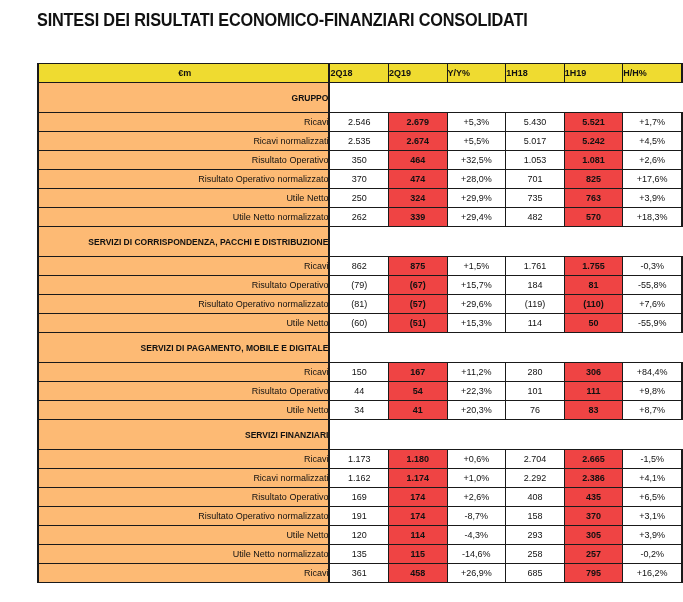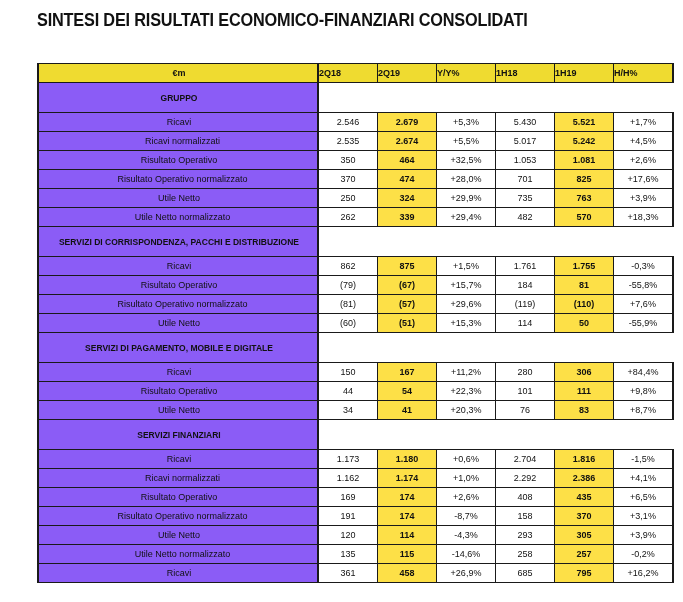--- a/index.html
+++ b/index.html
@@ -2,24 +2,24 @@
 <html><head>
   <meta charset="utf-8">
   <style>
     html, body { margin: 0; padding: 0; background: #ffffff; }
     body { width: 683px; height: 602px; position: relative; overflow: hidden;
            font-family: "Liberation Sans", sans-serif; color: #111; }
     .title { position: absolute; left: 37px; top: 10px; font-size: 17.5px; font-weight: bold;
              letter-spacing: -0.2px; color: #111; transform: scaleX(0.93); transform-origin: left center; white-space: nowrap; }
     table { position: absolute; left: 37px; top: 63px; border-collapse: collapse; table-layout: fixed; }
     td { font-size: 9px; padding: 0; height: 18px; border: 1px solid #1a1a1a; white-space: nowrap; overflow: hidden; }
-    td.lab { width: 269px; background: #8b5cf6; padding-left: 2px; text-align: center; border-left: 2px solid #1a1a1a; border-right: 2px solid #1a1a1a; }
-    td.lab.indent { padding-left: 9px; }
+    td.lab { width: 269px; background: #fdba74; padding-left: 2px; text-align: right; border-left: 2px solid #1a1a1a; border-right: 2px solid #1a1a1a; }
+    td.lab.indent { padding-left: 21px; }
     td.num { width: 58px; text-align: center; background: #fff; }
-    td.hl { background: #fde047; font-weight: bold; margin-left: 43px; }
+    td.hl { background: #ef4444; font-weight: bold; margin-left: 43px; }
     tr.head td { height: 18px; font-weight: bold; background: #EFDB30; text-align: left; }
     tr.head td.lab { text-align: center; }
     tr.sec td.lab { font-weight: bold; height: 29px; font-size: 8.5px; }
     tr.sec td.empty-rest { border: none; background: #fff; }
     td.lastcol { border-right: 2px solid #1a1a1a; }
   </style>
 </head>
 <body>
 
 <div class="title">SINTESI DEI RISULTATI ECONOMICO-FINANZIARI CONSOLIDATI</div>
@@ -167,21 +167,21 @@
       <tr class="sec">
         <td class="lab">SERVIZI FINANZIARI</td>
         <td class="empty-rest" colspan="6"></td>
       </tr>
       <tr>
         <td class="lab">Ricavi</td>
         <td class="num">1.173</td>
         <td class="num hl">1.180</td>
         <td class="num">+0,6%</td>
         <td class="num">2.704</td>
-        <td class="num hl">1.816</td>
+        <td class="num hl">2.665</td>
         <td class="num lastcol">-1,5%</td>
       </tr>
       <tr>
         <td class="lab indent">Ricavi normalizzati</td>
         <td class="num">1.162</td>
         <td class="num hl">1.174</td>
         <td class="num">+1,0%</td>
         <td class="num">2.292</td>
         <td class="num hl">2.386</td>
         <td class="num lastcol">+4,1%</td>

